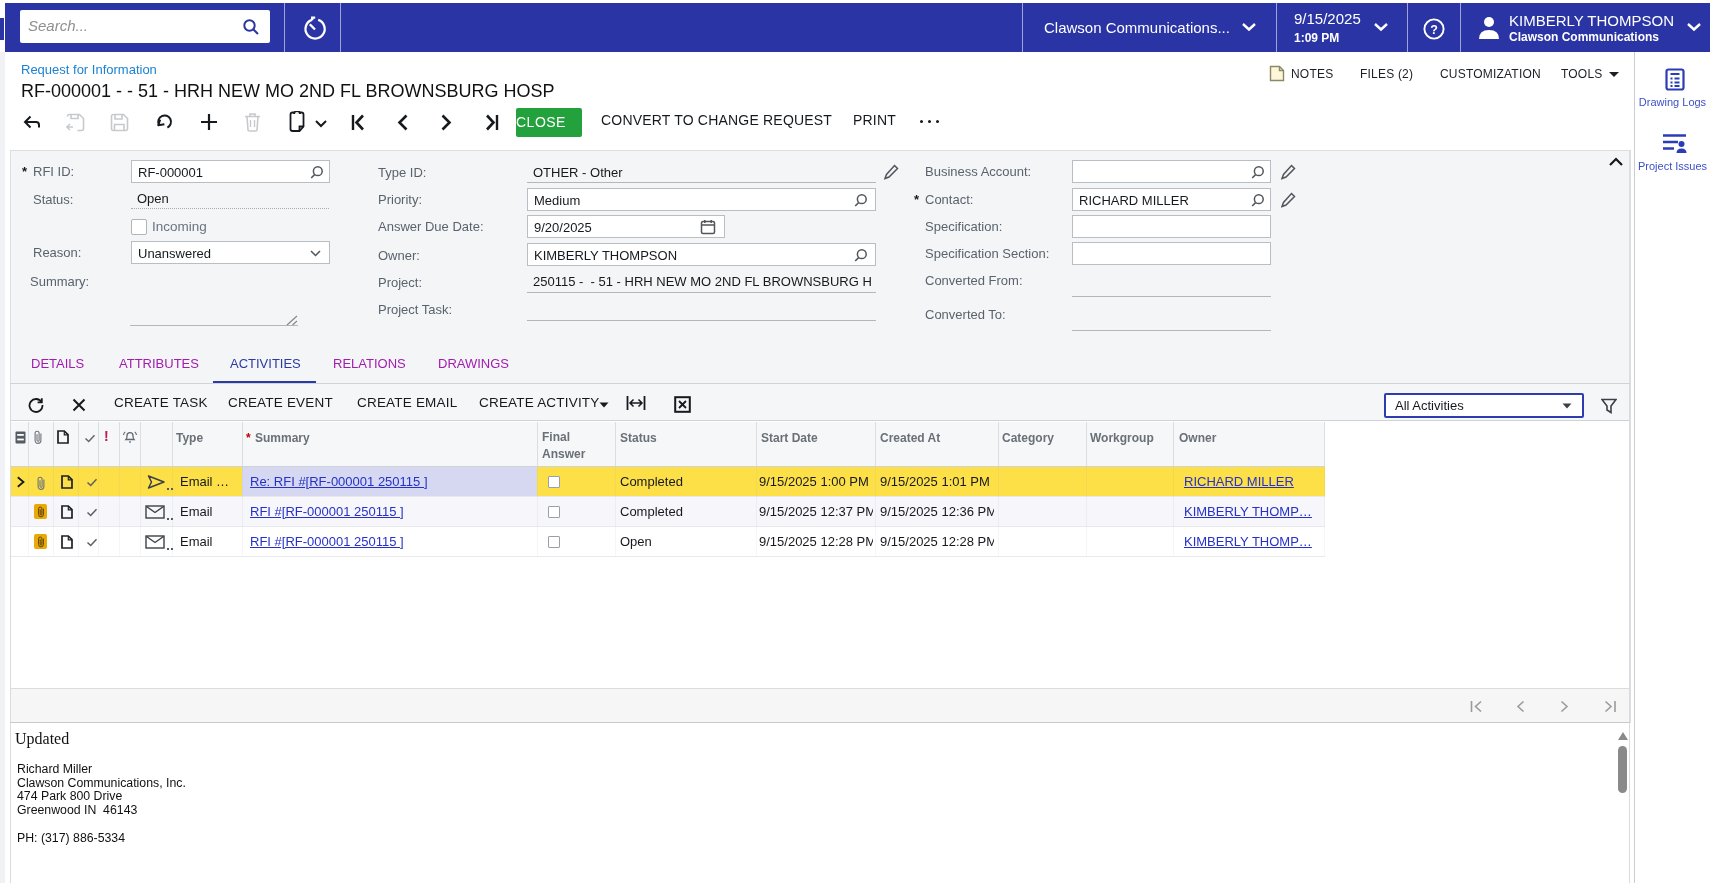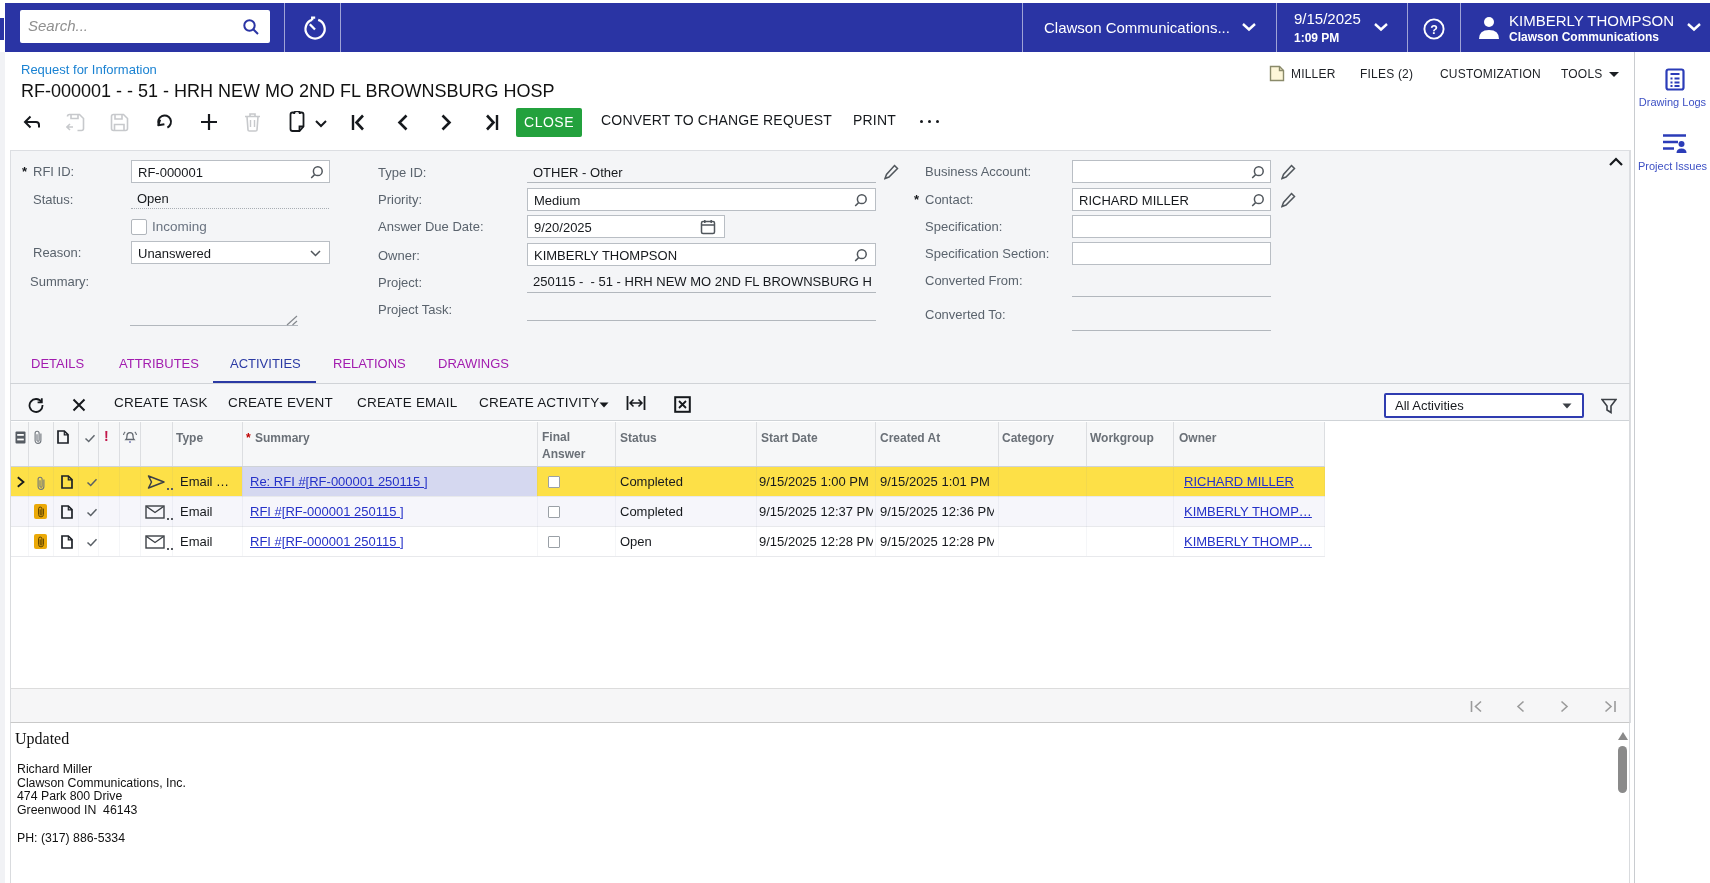--- a/index.html
+++ b/index.html
@@ -9,21 +9,21 @@
 .topbar { position:absolute; left:5px; top:3px; width:1705px; height:49px; background:#2a34a4; }
 .tsep { position:absolute; top:0; width:1px; height:49px; background:rgba(255,255,255,0.55); }
 .searchbox { position:absolute; left:15px; top:7px; width:250px; height:33px; background:#fff; border-radius:2px; }
 .searchbox span { position:absolute; left:8px; top:7px; font-style:italic; font-size:15px; color:#8f8f8f; }
 .wtxt { color:#fff; position:absolute; }
 .bluesq { position:absolute; left:0; top:18px; width:4px; height:22px; background:#2a34a4; }
 .crumb { position:absolute; left:21px; top:62px; font-size:13px; color:#1a82d2; }
 .title { position:absolute; left:21px; top:81px; font-size:18px; color:#111; }
 .rmenu { position:absolute; top:67px; font-size:12px; color:#1c1f24; letter-spacing:0.2px; }
 .tbico { position:absolute; top:109px; }
-.closebtn { position:absolute; left:516px; top:108px; width:66px; height:29px; background:#23a13d; color:#fff; font-size:14px; text-align:center; line-height:29px; letter-spacing:0.5px; border-radius:2px; }
+.closebtn { position:absolute; left:516px; top:108px; width:66px; height:29px; background:#23a13d; color:#fff; font-size:14px; line-height:29px; letter-spacing:0.5px; border-radius:2px; }
 .tbtxt { position:absolute; top:112px; font-size:14px; color:#16191d; letter-spacing:0.2px; }
 .formarea { position:absolute; left:10px; top:150px; width:1620px; height:234px; background:#f4f5f7; border:1px solid #dcdee2; border-bottom:1px solid #cfd3d7; }
 .lbl { position:absolute; font-size:13px; color:#5a636d; }
 .val { position:absolute; font-size:13px; color:#16191d; }
 .fbox { position:absolute; background:#fff; border:1px solid #b9bec4; height:23px; }
 .fbox .txt { position:absolute; left:6px; top:4px; font-size:13px; color:#16191d; white-space:nowrap; }
 .uline { position:absolute; border-bottom:1px solid #b2b7bd; }
 .dotline { position:absolute; border-bottom:1px dotted #a8adb3; }
 .tab { position:absolute; top:356px; font-size:13px; color:#a21caf; }
 .tab.active { color:#2b3aa4; }
@@ -98,21 +98,21 @@
     </svg>
 </div>
 
 <div class="crumb">Request for Information</div>
 <div class="title">RF-000001 - - 51 - HRH NEW MO 2ND FL BROWNSBURG HOSP</div>
 
 <svg class="abs" style="left:1269px;top:65px;" width="16" height="17" viewBox="0 0 16 17">
     <path d="M1.5 1.5 h9 l4 4 v10 h-13 z" fill="#fdf6d8" stroke="#8a8a6a" stroke-width="1.4"></path>
     <path d="M10.5 1.5 v4 h4" fill="none" stroke="#8a8a6a" stroke-width="1.4"></path>
   </svg>
-<div class="rmenu" style="left:1291px;">MILLER</div>
+<div class="rmenu" style="left:1291px;">NOTES</div>
 <div class="rmenu" style="left:1360px;">FILES (2)</div>
 <div class="rmenu" style="left:1440px;">CUSTOMIZATION</div>
 <div class="rmenu" style="left:1561px;">TOOLS</div>
 <svg class="abs" style="left:1608px;top:71px;" width="12" height="7" viewBox="0 0 12 7">
     <path d="M1 1 l5 5 5-5 z" fill="#1c1f24"></path>
   </svg>
 
 <svg class="tbico" style="left:22px;top:113px;" width="20" height="20" viewBox="0 0 20 20">
     <path d="M3 9 h11 q3 0 3 3 v2.5" fill="none" stroke="#16191d" stroke-width="2"></path>
     <path d="M8.5 3.5 L3 9 l5.5 5.5" fill="none" stroke="#16191d" stroke-width="2"></path>

